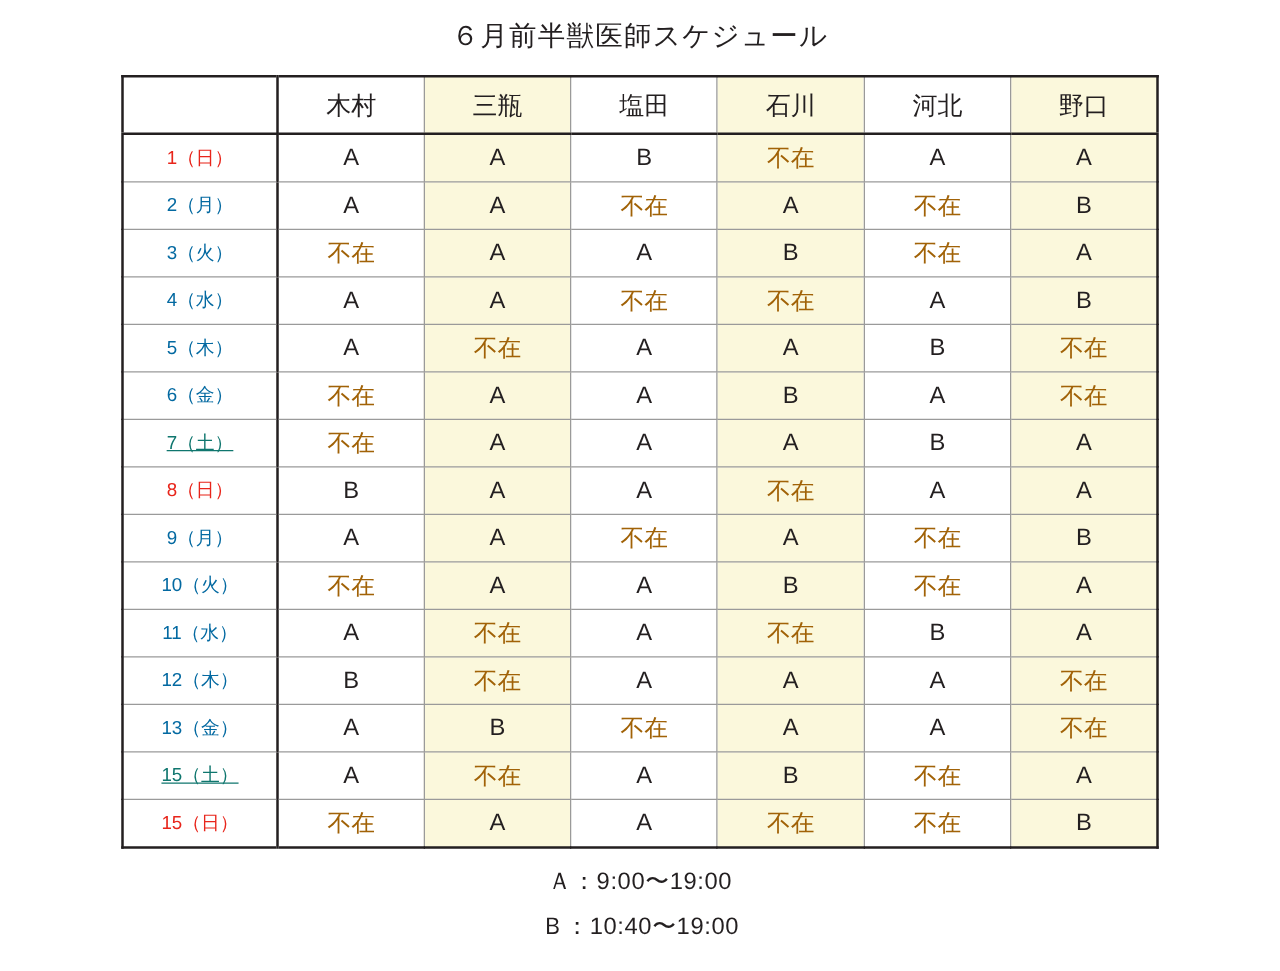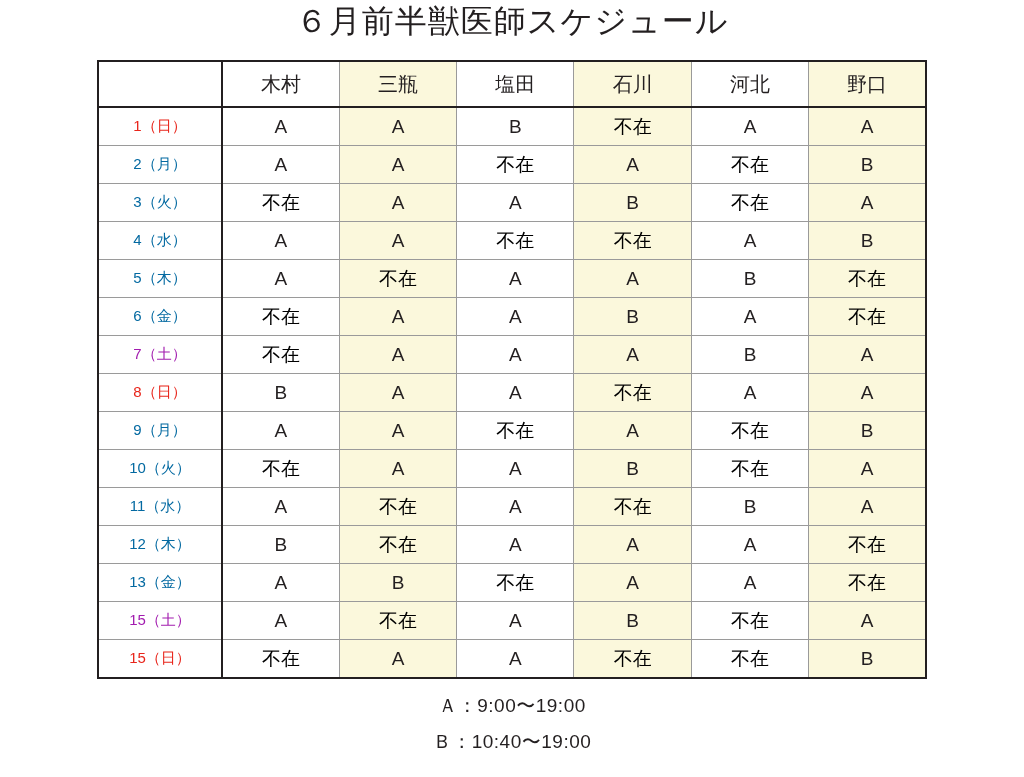--- a/index.html
+++ b/index.html
@@ -15,24 +15,24 @@
     overflow: hidden;
   }
   .page {
     position: relative;
     width: 1024px;
     height: 777px;
     box-sizing: border-box;
   }
   .title {
     text-align: center;
-    font-size: 32px;
+    font-size: 22px;
     font-weight: 400;
     letter-spacing: 1px;
-    padding-top: 0;
+    padding-top: 14px;
     color: #231f20;
   }
   .table-wrap {
     margin: 16px auto 0 auto;
     width: 830px;
   }
   table.schedule {
     border-collapse: collapse;
     width: 830px;
     table-layout: fixed;
@@ -63,30 +63,31 @@
     border-right: 2px solid #231f20;
     font-size: 15px;
   }
   .col-shade {
     background: #fbf8dc;
   }
   .col-plain {
     background: #ffffff;
   }
   .v-absent {
-    color: #000000;
+    color: #a16207;
   }
   .v-work {
     color: #231f20;
   }
   .day-sun {
     color: #e8251b;
   }
   .day-sat {
-    color: #a21caf;
+    color: #0f766e;
+    text-decoration: underline;
   }
   .day-normal {
     color: #0369a1;
   }
   .legend {
     position: absolute;
     left: 0;
     right: 0;
     top: 688px;
     text-align: center;

